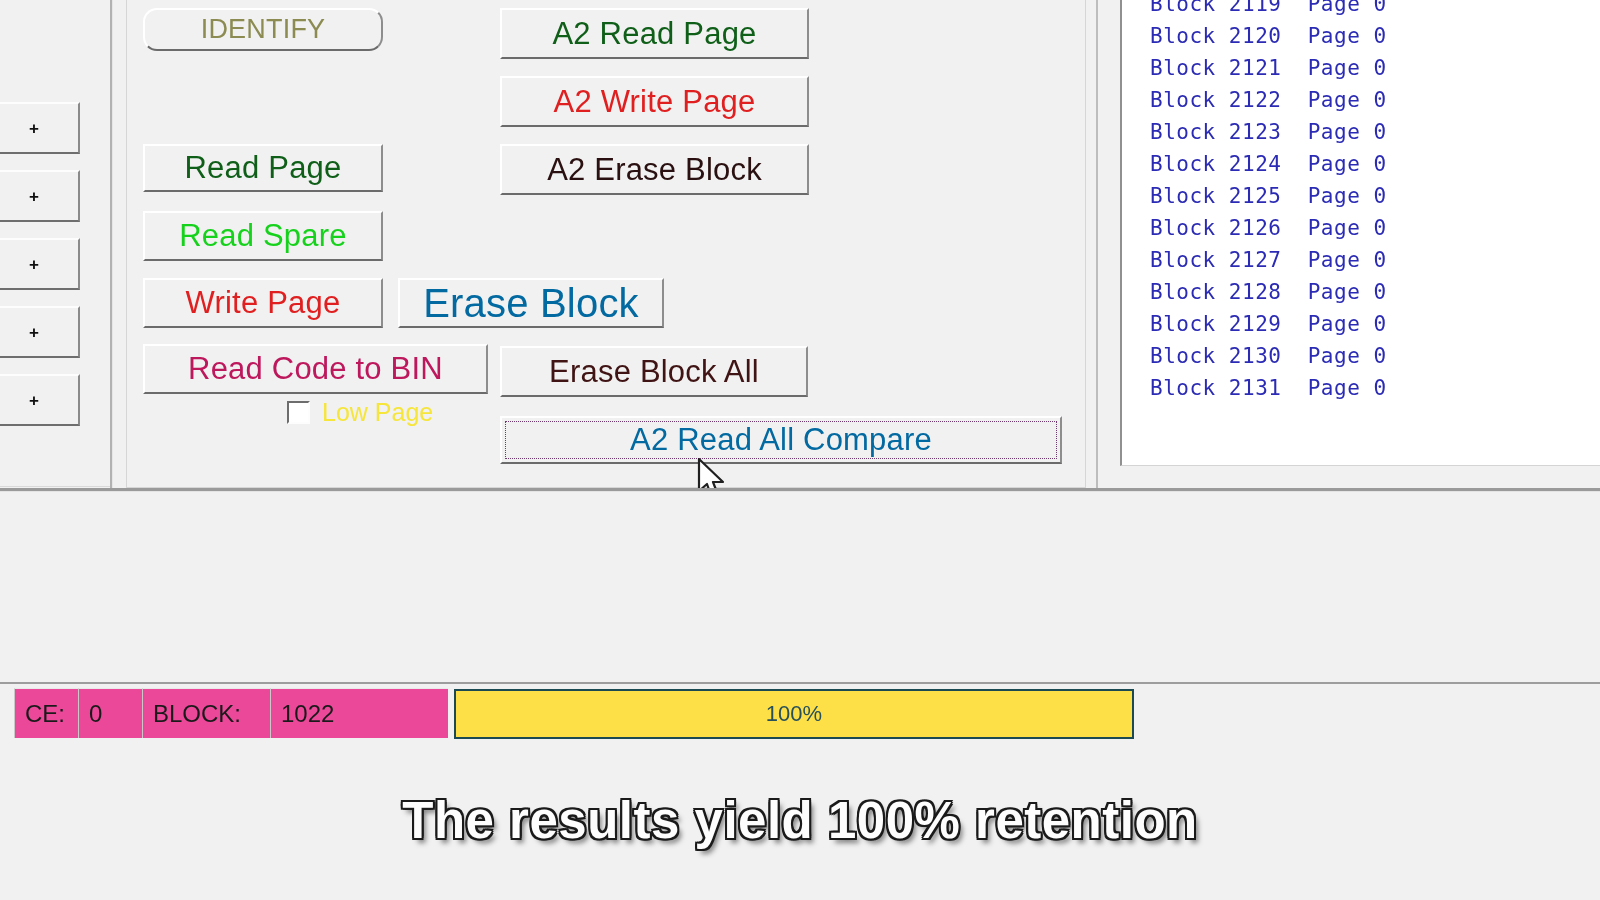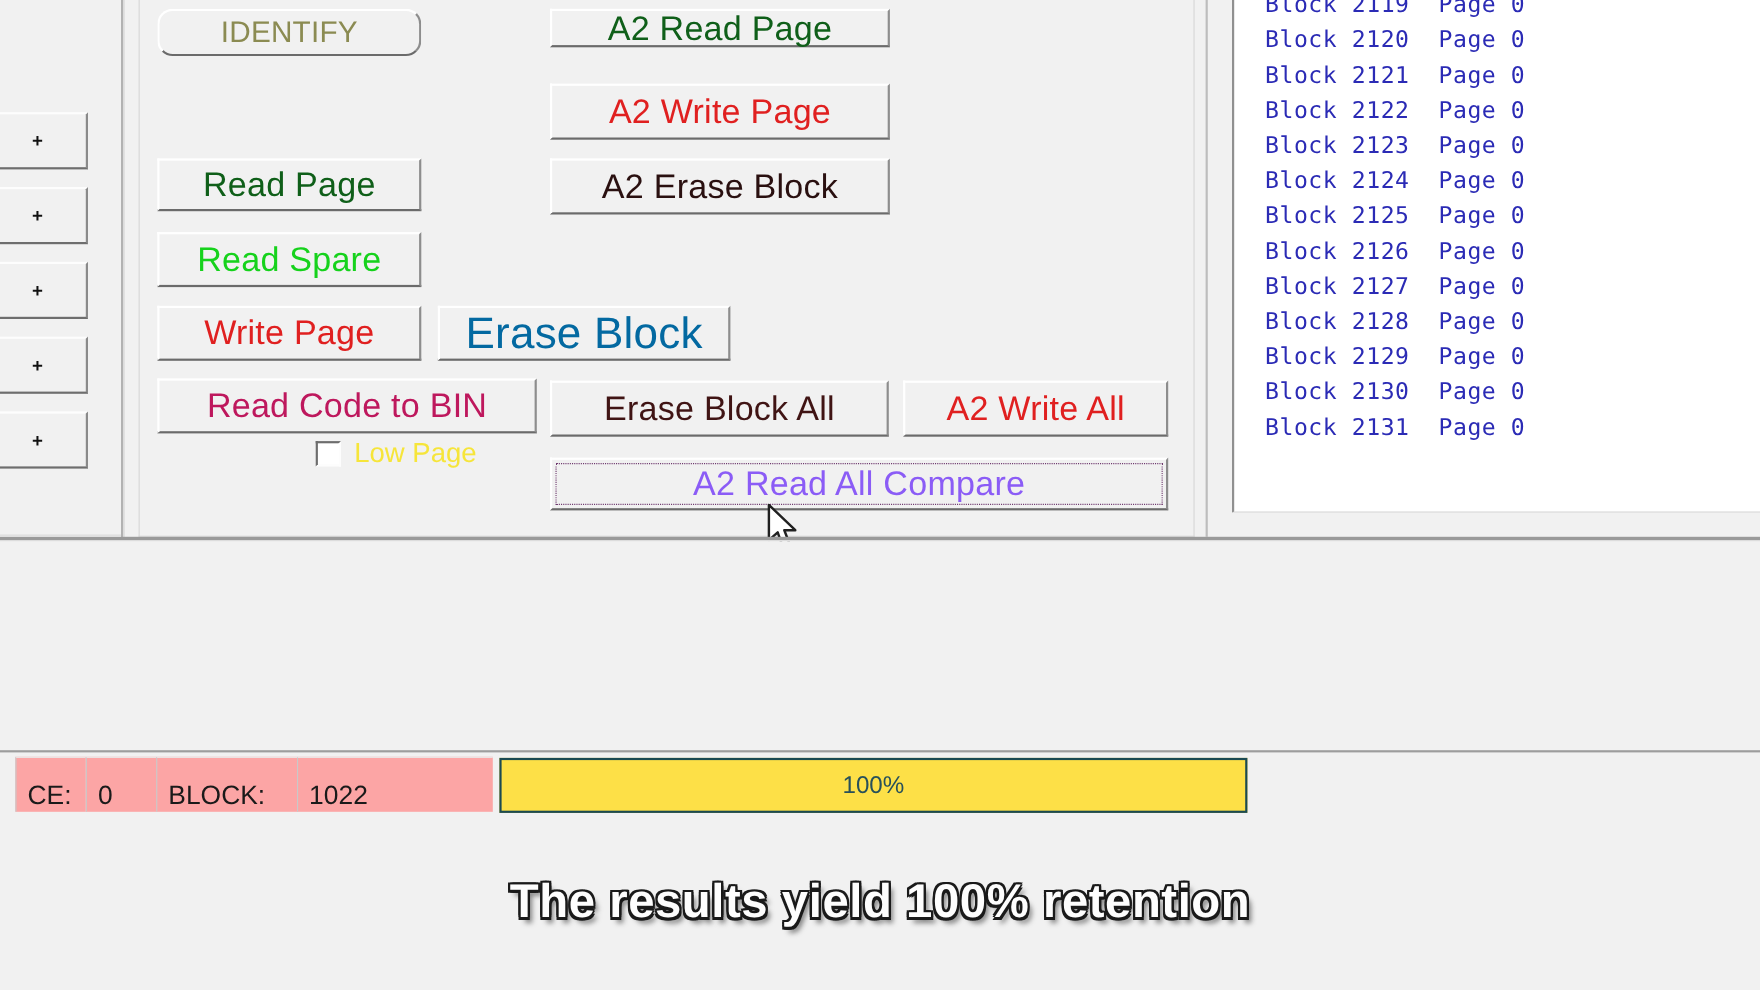--- a/index.html
+++ b/index.html
@@ -164,26 +164,26 @@
     width: 1600px;
     height: 58px;
     background: #f1f1f1;
     border-top: 2px solid #9d9d9d;
     box-sizing: border-box;
   }
   .status-cell {
     position: absolute;
     top: 4px;
     height: 50px;
-    background: #fca5a5;
+    background: #ec4899;
     border-left: 1px solid #c9c9c9;
     border-top: 1px solid #e9e9e9;
     box-sizing: border-box;
     display: flex;
-    align-items: flex-end;
+    align-items: center;
     padding-left: 10px;
     font-size: 24px;
     color: #1a1a1a;
     font-family: "Liberation Sans", sans-serif;
   }
   #progress-wrap {
     position: absolute;
     left: 454px; top: 5px;
     width: 680px;
     height: 50px;
@@ -211,21 +211,21 @@
     left: 0; top: 740px;
     width: 1600px;
     height: 160px;
     background: #f1f1f1;
     display: flex;
     align-items: center;
     justify-content: center;
   }
   #caption-text {
     font-family: "Liberation Sans", sans-serif;
-    font-size: 43px;
+    font-size: 51px;
     font-weight: bold;
     color: #fdfdfd;
     letter-spacing: 0.5px;
     text-shadow:
       -2px -2px 0 #1a1a1a,  2px -2px 0 #1a1a1a,
       -2px  2px 0 #1a1a1a,  2px  2px 0 #1a1a1a,
       -2px  0   0 #1a1a1a,  2px  0   0 #1a1a1a,
        0   -2px 0 #1a1a1a,  0    2px 0 #1a1a1a,
        4px  5px 5px rgba(40,40,40,0.55);
   }
@@ -308,42 +308,39 @@
       </div>
 
       <div class="btn" style="left:16px; top:358px; width:345px; height:50px; font-size:31px; color:#be185d;">
         <span>Read Code to BIN</span>
       </div>
 
       <div class="btn" style="left:271px; top:292px; width:266px; height:50px; font-size:40px; color:#0369a1;">
         <span>Erase Block</span>
       </div>
 
-      <div class="btn" style="left:373px; top:22px; width:309px; height:35px; font-size:31px; color:#0f5f19;">
+      <div class="btn" style="left:373px; top:22px; width:309px; height:51px; font-size:31px; color:#0f5f19;">
         <span>A2 Read Page</span>
       </div>
 
       <div class="btn" style="left:373px; top:90px; width:309px; height:51px; font-size:31px; color:#e02020;">
         <span>A2 Write Page</span>
       </div>
 
       <div class="btn" style="left:373px; top:158px; width:309px; height:51px; font-size:31px; color:#2a1010;">
         <span>A2 Erase Block</span>
       </div>
 
 
       <div class="btn" style="left:373px; top:360px; width:308px; height:51px; font-size:31px; color:#401414;">
         <span>Erase Block All</span>
       </div>
 
-      <div class="btn" style="left:694px; top:360px; width:241px; height:51px; font-size:31px; color:#e02020;">
-        <span>A2 Write All</span>
-      </div>
-
-      <div class="btn btn-focus" style="left:373px; top:430px; width:562px; height:48px; font-size:31px; color:#8b5cf6;">
+
+      <div class="btn btn-focus" style="left:373px; top:430px; width:562px; height:48px; font-size:31px; color:#0369a1;">
         <span class="focus-ring"></span>
         <span>A2 Read All Compare</span>
       </div>
 
       <div id="lowpage-row">
         <span id="lowpage-box"></span>
         <span id="lowpage-label">Low Page</span>
       </div>
 
     </div>

